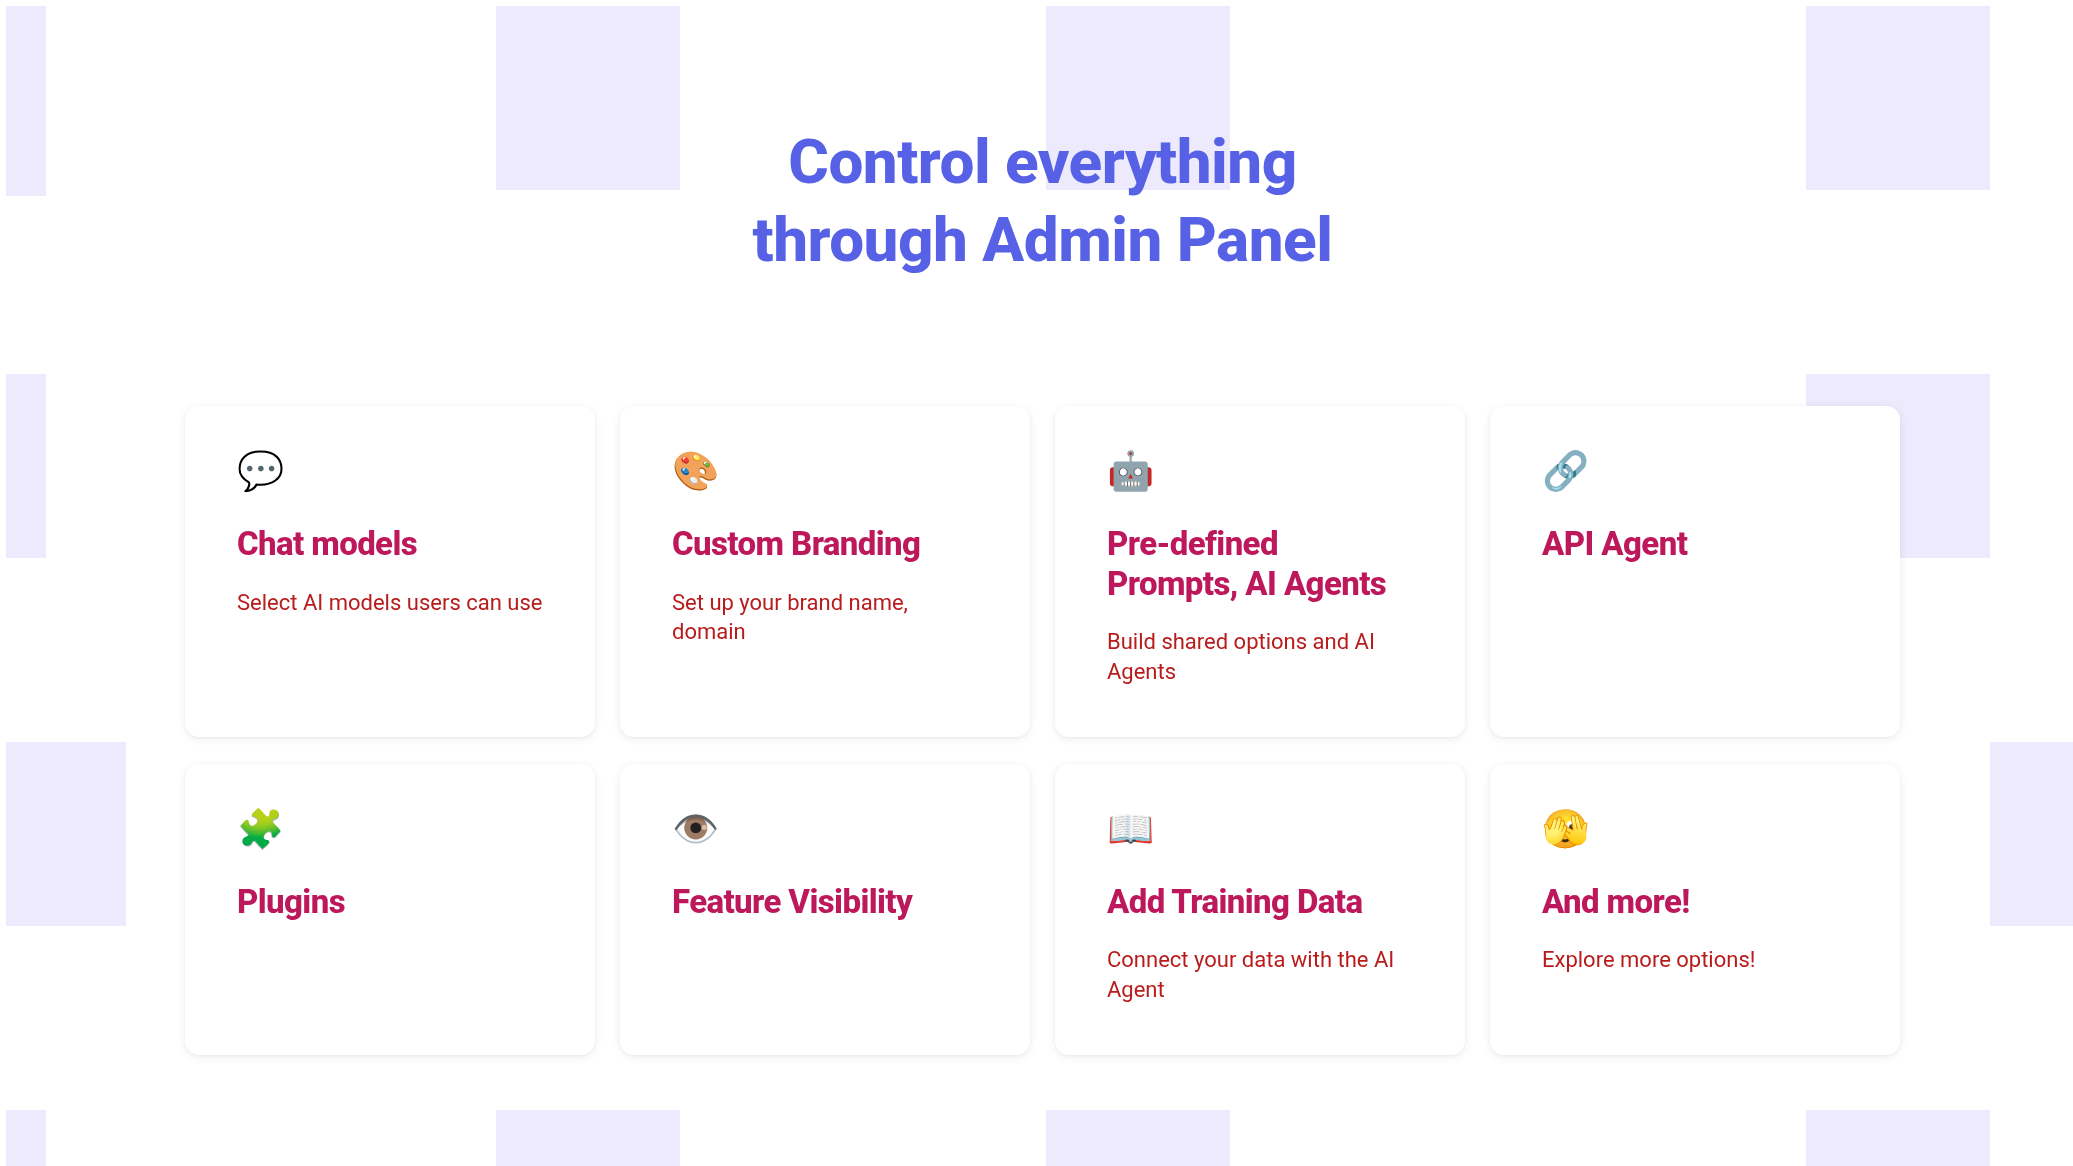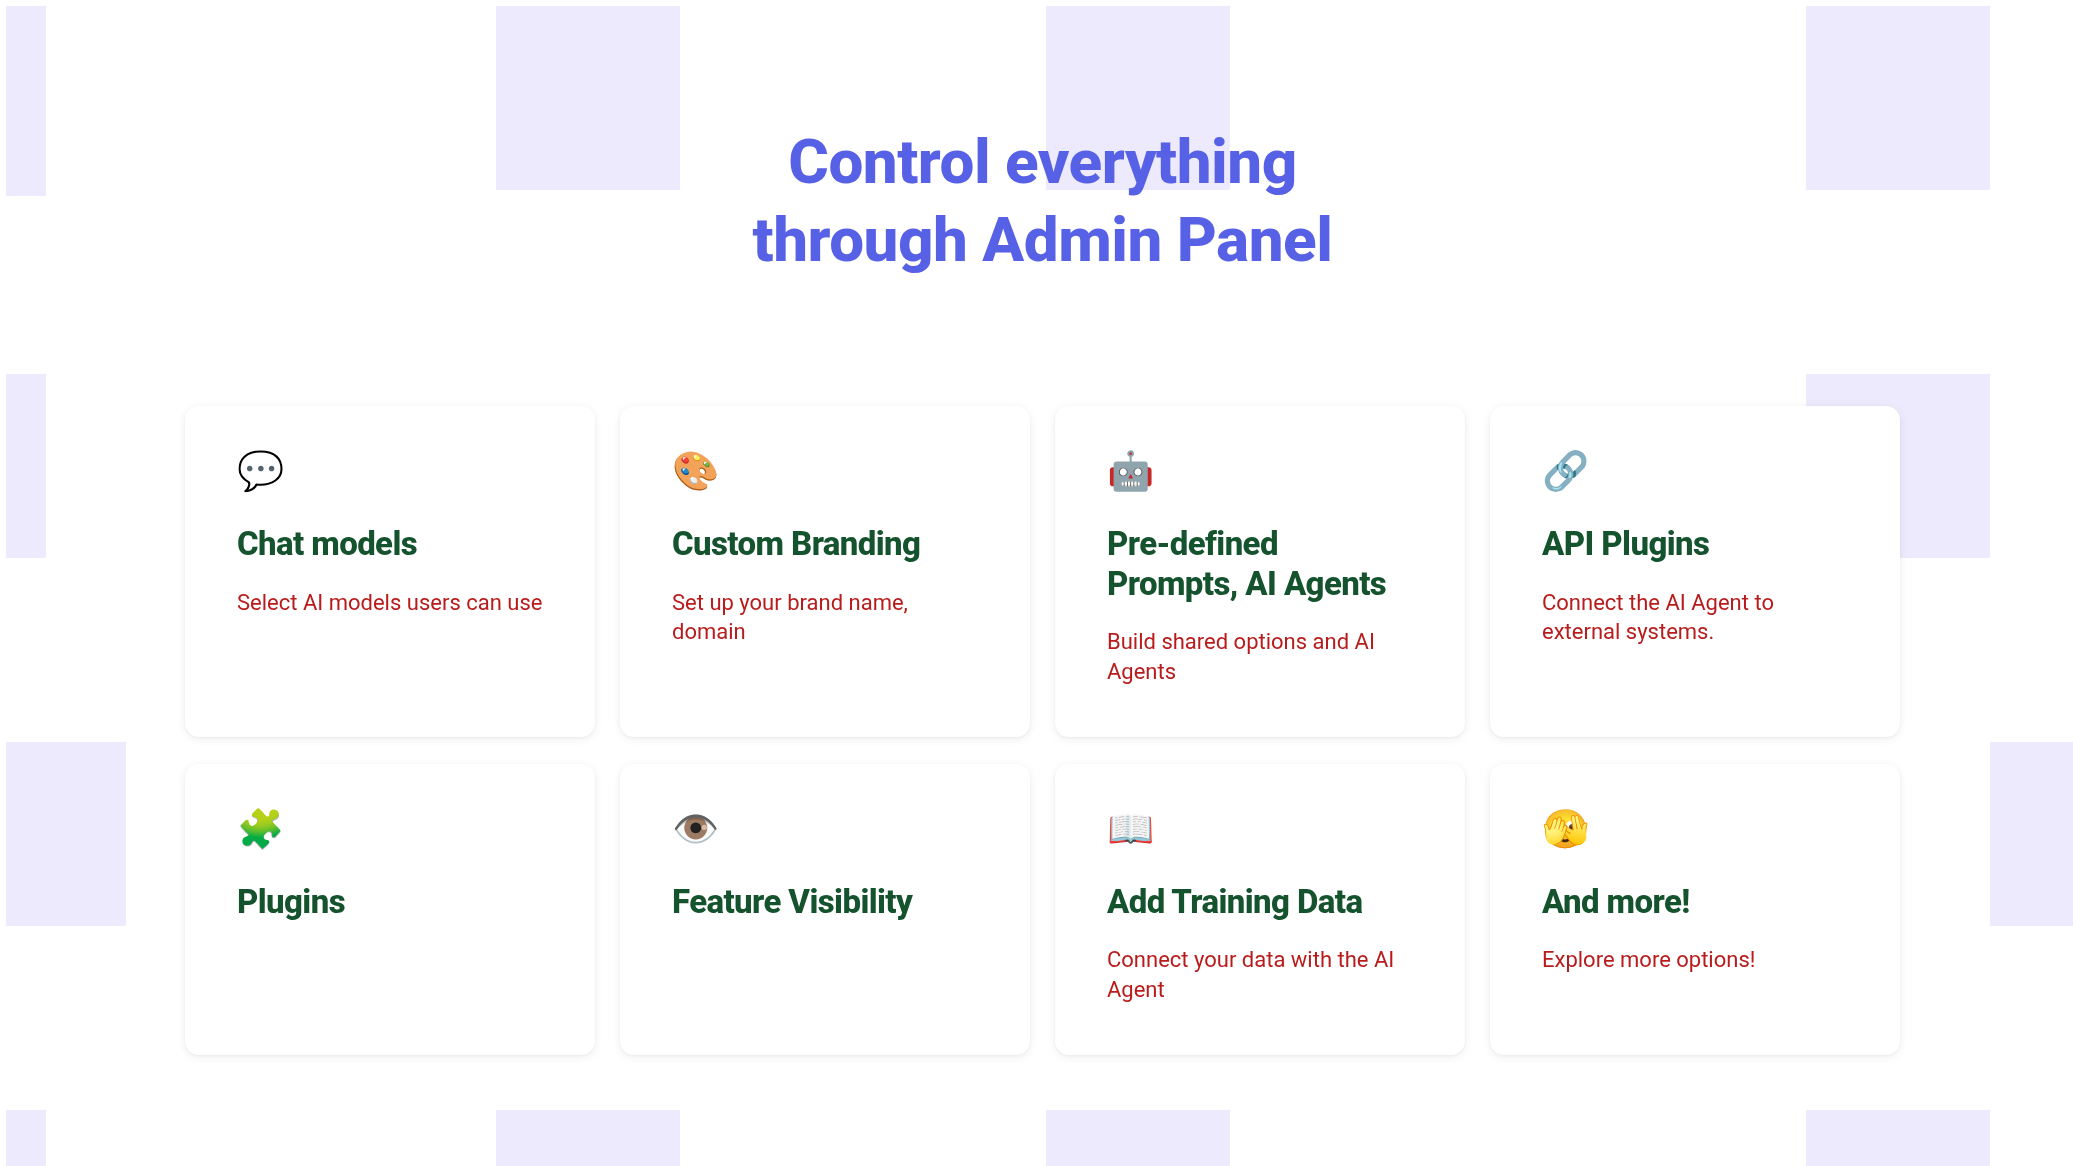--- a/index.html
+++ b/index.html
@@ -66,21 +66,21 @@
 
     .card-icon {
       font-size: 38px;
       line-height: 1;
       margin-bottom: 22px;
     }
 
     .card-title {
       font-size: 33px;
       font-weight: 800;
-      color: #14532d;
+      color: #be185d;
       line-height: 1.2;
       margin-bottom: 12px;
       letter-spacing: -0.6px;
     }
 
     .card-desc {
       font-size: 22px;
       color: #b91c1c;
       line-height: 1.35;
       font-weight: 400;
@@ -131,22 +131,21 @@
       </div>
 
       <div class="card">
         <div class="card-icon">🤖</div>
         <div class="card-title">Pre-defined Prompts, AI Agents</div>
         <div class="card-desc">Build shared options and AI Agents</div>
       </div>
 
       <div class="card">
         <div class="card-icon">🔗</div>
-        <div class="card-title">API Plugins</div>
-        <div class="card-desc">Connect the AI Agent to external systems.</div>
+        <div class="card-title">API Agent</div>
       </div>
 
       <div class="card">
         <div class="card-icon">🧩</div>
         <div class="card-title">Plugins</div>
       </div>
 
       <div class="card">
         <div class="card-icon">👁️</div>
         <div class="card-title">Feature Visibility</div>

